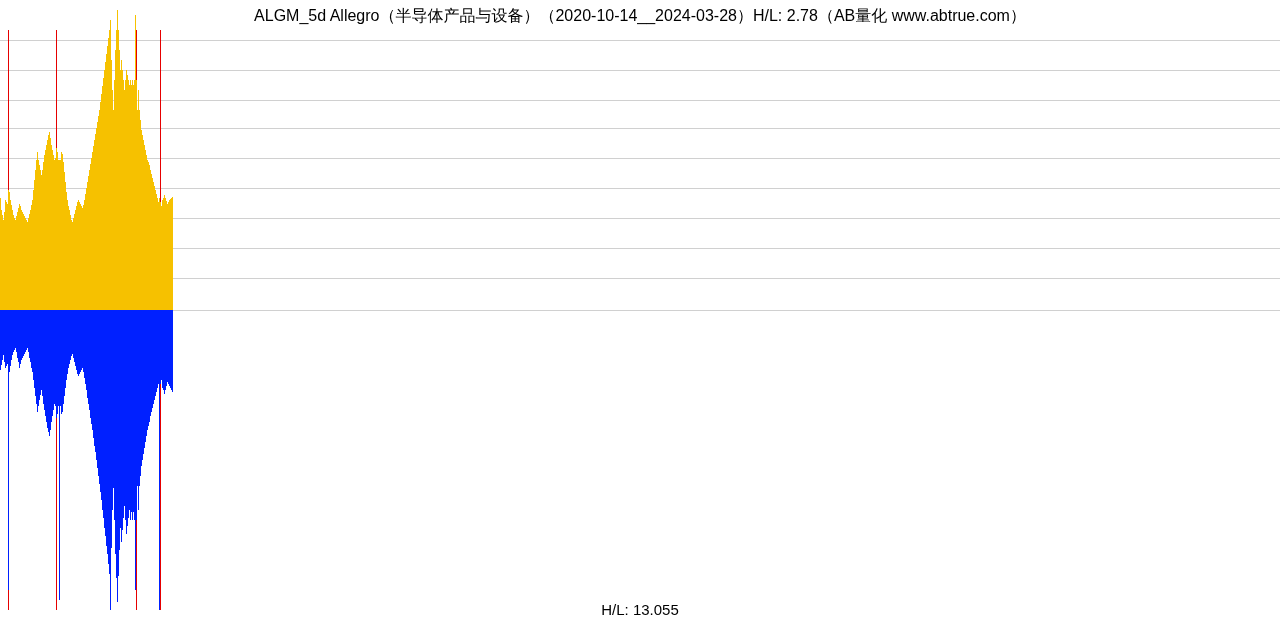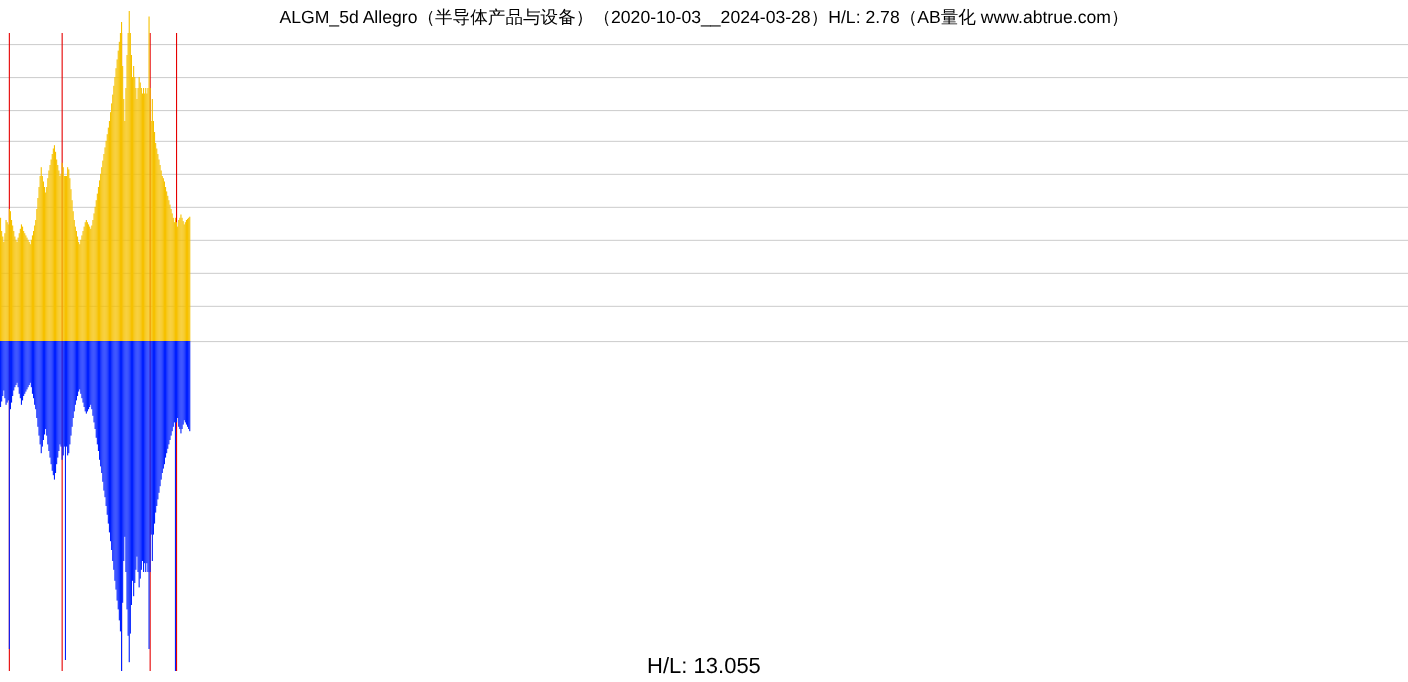--- a/index.html
+++ b/index.html
@@ -19,21 +19,21 @@
     text-align: center;
     font-size: 16px;
     color: #000;
   }
   .footer {
     position: absolute;
     bottom: 2px;
     left: 0;
     width: 100%;
     text-align: center;
-    font-size: 20px;
+    font-size: 15px;
     color: #000;
   }
   .chart-area {
     position: absolute;
     top: 0;
     left: 0;
     width: 1280px;
     height: 620px;
   }
   .gridline {
@@ -436,14 +436,14 @@
       <div class="bar-dn" style="left: 169px; height: 76px;"></div>
       <div class="bar-up" style="left: 170px; height: 111px;"></div>
       <div class="bar-dn" style="left: 170px; height: 78px;"></div>
       <div class="bar-up" style="left: 171px; height: 112px;"></div>
       <div class="bar-dn" style="left: 171px; height: 80px;"></div>
       <div class="bar-up" style="left: 172px; height: 113px;"></div>
       <div class="bar-dn" style="left: 172px; height: 82px;"></div>
     </div>
 </div>
 
-<div class="title">ALGM_5d Allegro（半导体产品与设备）（2020-10-03__2024-03-28）H/L: 2.78（AB量化  www.abtrue.com）</div>
+<div class="title">ALGM_5d Allegro（半导体产品与设备）（2020-10-14__2024-03-28）H/L: 2.78（AB量化  www.abtrue.com）</div>
 <div class="footer">H/L: 13.055</div>
 
 </body></html>

